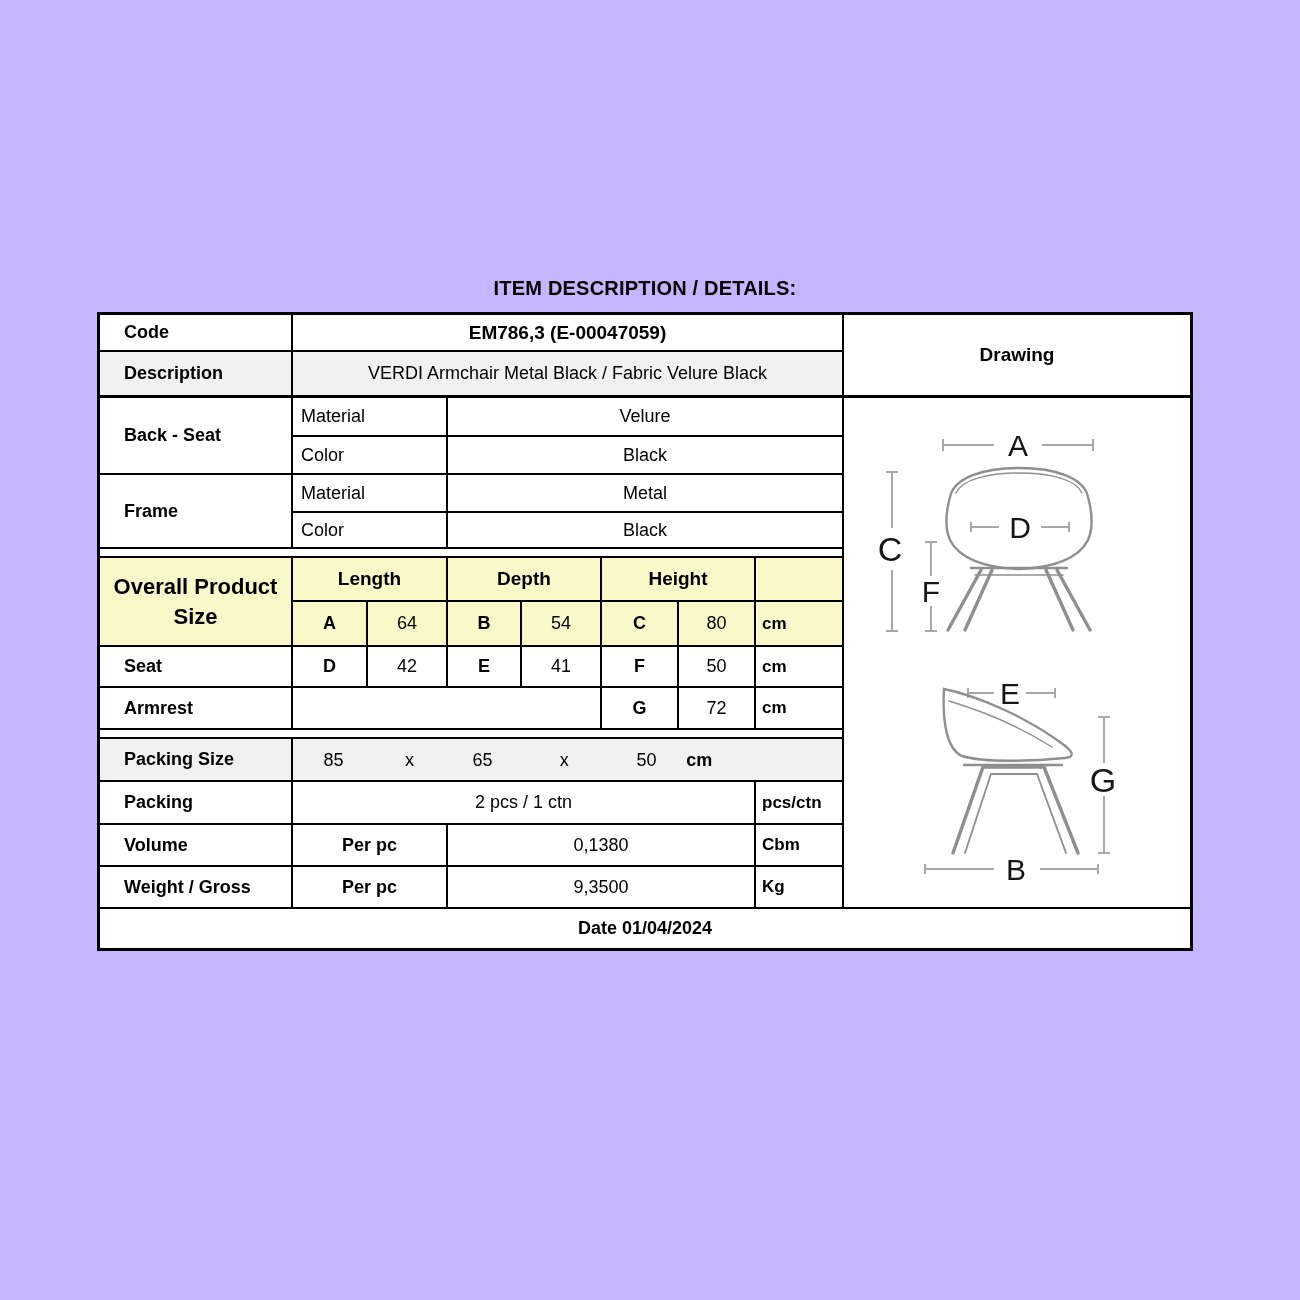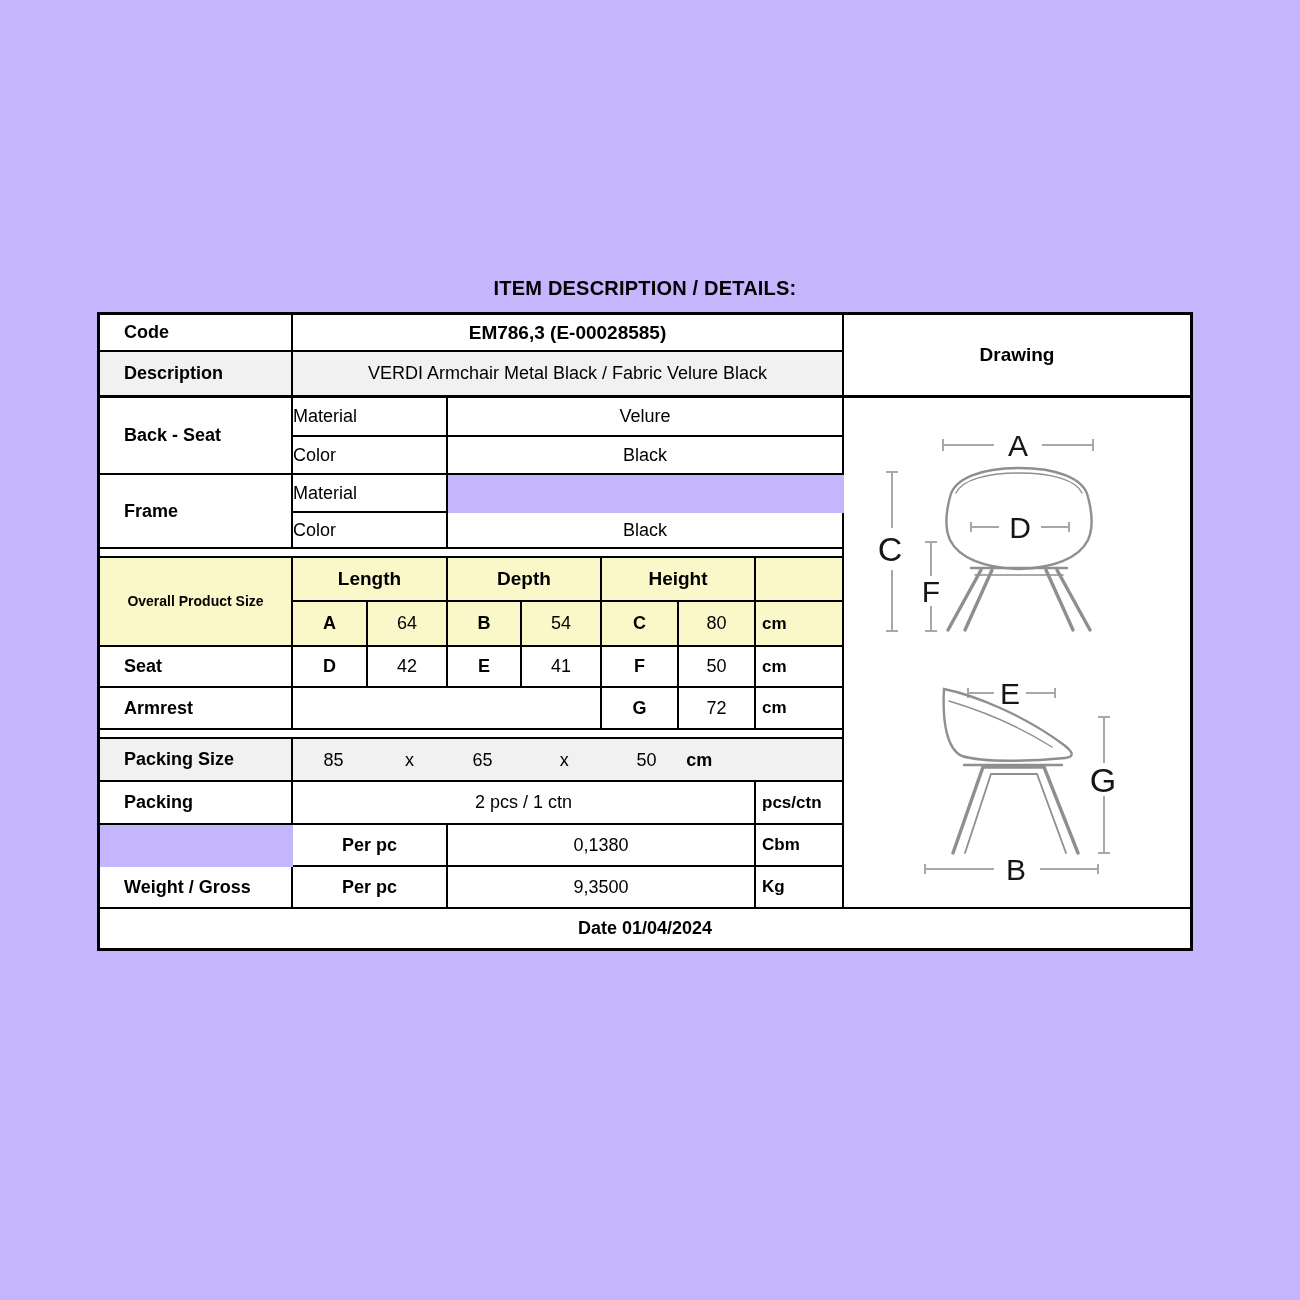--- a/index.html
+++ b/index.html
@@ -8,63 +8,64 @@
   .doc-title{position:absolute;left:100px;top:277px;width:1090px;text-align:center;
              font-size:20px;font-weight:bold;letter-spacing:.2px;}
   .spec-table{position:absolute;left:97px;top:312px;width:1090px;height:633px;
               border:3px solid #000;display:grid;
               grid-template-columns:193px 75px 80px 74px 80px 77px 77px 88px 346px;
               grid-template-rows:37px 46px 39px 38px 38px 36px 9px 44px 45px 41px 42px 9px 43px 43px 42px 42px 39px;}
   .cell{border-right:2px solid #000;border-bottom:2px solid #000;
         display:flex;align-items:center;font-size:18px;box-sizing:border-box;
         overflow:hidden;background:#fff;}
   .lbl{font-weight:bold;padding-left:24px;justify-content:flex-start;}
-  .key{padding-left:0;justify-content:flex-start;}
+  .key{padding-left:8px;justify-content:flex-start;}
   .ctr{justify-content:center;text-align:center;}
   .b{font-weight:bold;}
   .unit{font-weight:bold;font-size:17px;padding-left:6px;justify-content:flex-start;}
   .gray{background:#F1F1F1;}
   .yellow{background:#FAF8C8;}
   .bb3{border-bottom-width:3px;}
   .no-br{border-right:none;}
   .no-bb{border-bottom:none;}
   .gaprow{background:#fff;}
-  .ops{justify-content:center;text-align:center;font-weight:bold;line-height:1.35;font-size:14px;}
+  .ops{justify-content:center;text-align:center;font-weight:bold;line-height:1.35;font-size:22px;}
   .hdr{font-size:19px;}
   .codeval{font-size:19px;}
   .psz{position:relative;}
   .psz span{position:absolute;top:50%;transform:translate(-50%,-50%);}
   .drawcell{flex-direction:column;align-items:stretch;padding:0;}
   svg text{font-family:"Liberation Sans","DejaVu Sans",sans-serif;fill:#161616;}
 </style>
 </head>
 <body>
 
 <div class="page">
 
   <div class="doc-title">ITEM DESCRIPTION / DETAILS:</div>
 
   <div class="spec-table">
 
     <div class="cell lbl" style="grid-area:1/1/2/2">Code</div>
-    <div class="cell ctr b codeval" style="grid-area:1/2/2/9">EM786,3 (E-00028585)</div>
+    <div class="cell ctr b codeval" style="grid-area:1/2/2/9">EM786,3 (E-00047059)</div>
 
     <div class="cell lbl gray bb3" style="grid-area:2/1/3/2">Description</div>
 
     <div class="cell ctr b hdr no-br bb3" style="grid-area:1/9/3/10">Drawing</div>
     <div class="cell ctr gray bb3" style="grid-area:2/2/3/9">VERDI Armchair Metal Black / Fabric Velure Black</div>
 
     <div class="cell lbl" style="grid-area:3/1/5/2">Back - Seat</div>
     <div class="cell key" style="grid-area:3/2/4/4">Material</div>
     <div class="cell ctr" style="grid-area:3/4/4/9">Velure</div>
     <div class="cell key" style="grid-area:4/2/5/4">Color</div>
     <div class="cell ctr" style="grid-area:4/4/5/9">Black</div>
 
     <div class="cell lbl" style="grid-area:5/1/7/2">Frame</div>
     <div class="cell key" style="grid-area:5/2/6/4">Material</div>
+    <div class="cell ctr" style="grid-area:5/4/6/9">Metal</div>
     <div class="cell key" style="grid-area:6/2/7/4">Color</div>
     <div class="cell ctr" style="grid-area:6/4/7/9">Black</div>
 
     <div class="cell no-br drawcell" style="grid-area:3/9/17/10">
       <svg width="344" height="509" viewBox="0 0 344 509">
 
         <g stroke="#A8A8A8" stroke-width="2">
           <line x1="99" y1="47" x2="150" y2="47"></line>
             <line x1="198" y1="47" x2="249" y2="47"></line>
           <line x1="99" y1="41" x2="99" y2="53"></line>
@@ -179,20 +180,21 @@
       <span style="left:34.5%">65</span>
       <span style="left:49.4%">x</span>
       <span style="left:64.4%">50</span>
       <span style="left:74%" class="b">cm</span>
     </div>
 
     <div class="cell lbl" style="grid-area:14/1/15/2">Packing</div>
     <div class="cell ctr" style="grid-area:14/2/15/8">2 pcs / 1 ctn</div>
     <div class="cell unit" style="grid-area:14/8/15/9">pcs/ctn</div>
 
+    <div class="cell lbl" style="grid-area:15/1/16/2">Volume</div>
     <div class="cell ctr b" style="grid-area:15/2/16/4">Per pc</div>
     <div class="cell ctr" style="grid-area:15/4/16/8">0,1380</div>
     <div class="cell unit" style="grid-area:15/8/16/9">Cbm</div>
 
     <div class="cell lbl" style="grid-area:16/1/17/2">Weight / Gross</div>
     <div class="cell ctr b" style="grid-area:16/2/17/4">Per pc</div>
     <div class="cell ctr" style="grid-area:16/4/17/8">9,3500</div>
     <div class="cell unit" style="grid-area:16/8/17/9">Kg</div>
 
     <div class="cell ctr b no-br no-bb" style="grid-area:17/1/18/10">Date 01/04/2024</div>

